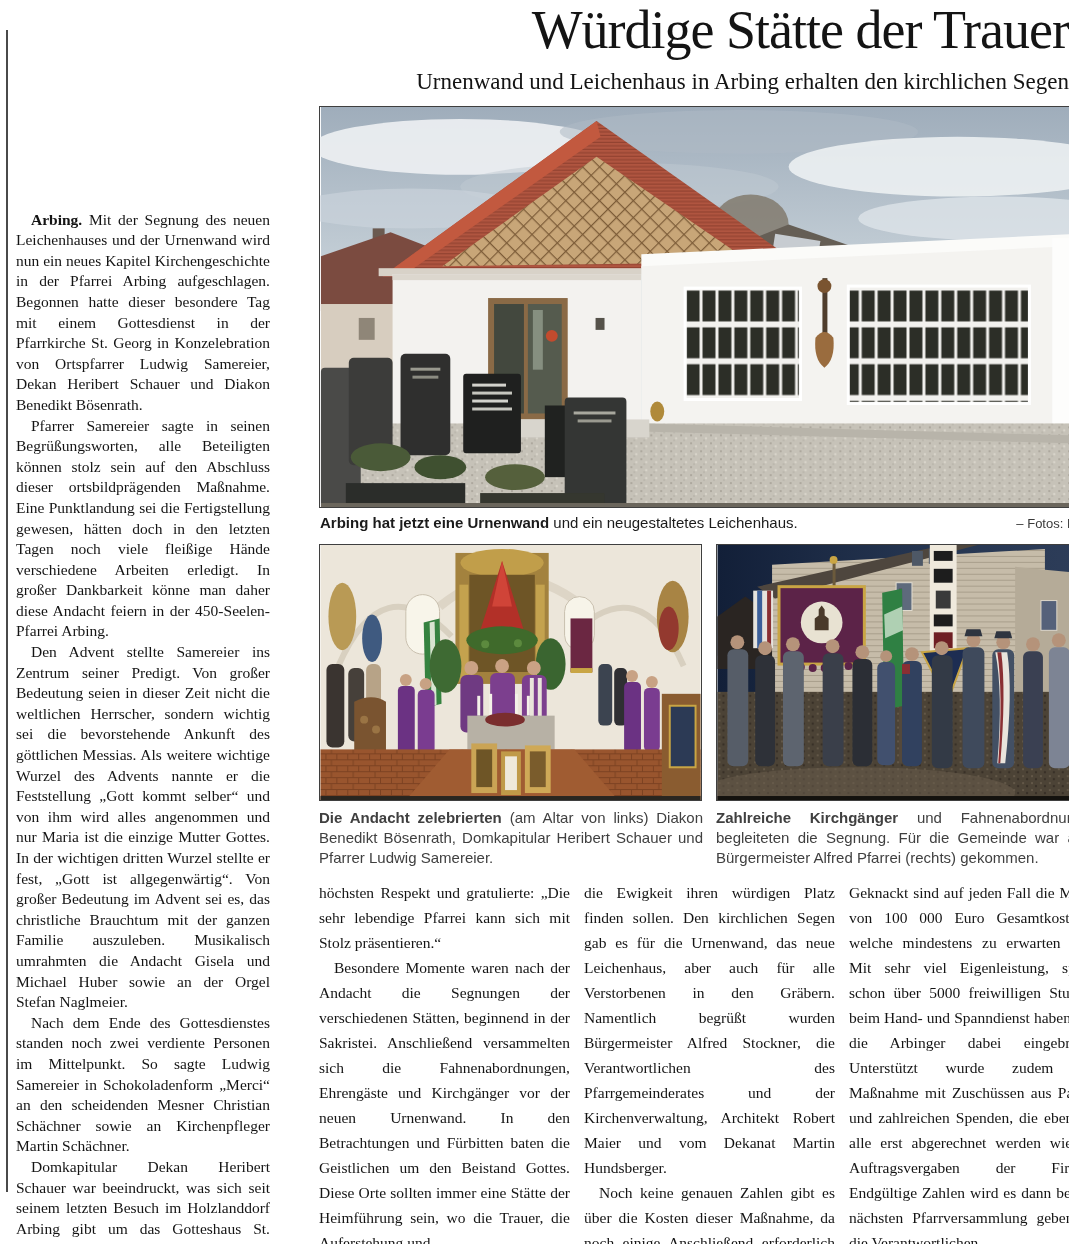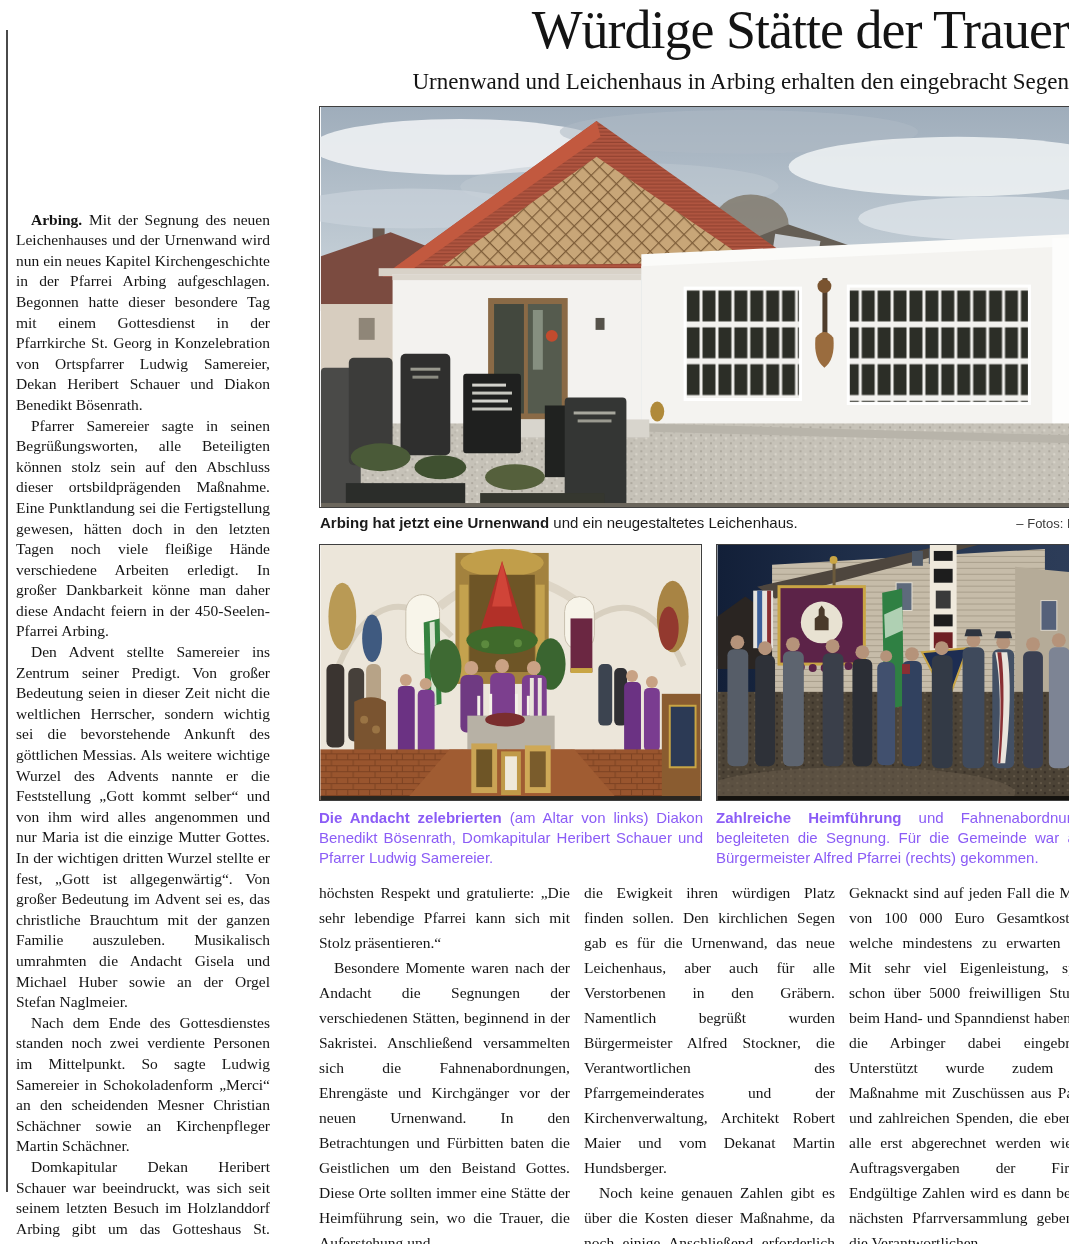--- a/index.html
+++ b/index.html
@@ -25,35 +25,35 @@
   .cap-main {
     display:flex; justify-content:space-between; align-items:baseline;
     font-family:"Liberation Sans", sans-serif; font-size:15px; padding:6px 2px 0 1px; color:#1b1b1b;
   }
   .cap-b { font-weight:700; }
   .credit { color:#3a3a3a; font-size:13px; flex:none; margin-left:20px; }
   .photo-row { display:flex; gap:13px; margin-top:13px; }
   .photo-row figure { width:385px; }
   .cap-small {
     font-family:"Liberation Sans", sans-serif; font-size:15px; line-height:20px;
-    text-align:justify; margin-top:7px; color:#8b5cf6;
+    text-align:justify; margin-top:7px; color:#404040;
   }
   .bottom-cols { display:flex; gap:14px; margin-top:12px; }
   .bcol { flex:1; text-align:justify; font-size:15.5px; line-height:25px; hyphens:auto; -webkit-hyphens:auto; }
   .sig { float:right; font-weight:700; }
 </style>
 </head>
 <body>
 
 <div class="page">
   <div class="left-rule"></div>
 
   <div class="header">
     <div class="title">Würdige Stätte der Trauer</div>
-    <div class="subtitle">Urnenwand und Leichenhaus in Arbing erhalten den eingebracht Segen</div>
+    <div class="subtitle">Urnenwand und Leichenhaus in Arbing erhalten den kirchlichen Segen</div>
   </div>
 
   <div class="body-row">
 
     <div class="col-text">
       <p class="para"><b class="cap-b">Arbing.</b><span> Mit der Segnung des neuen Leichenhauses und der Urnenwand wird nun ein neues Kapitel Kirchengeschichte in der Pfarrei Arbing aufgeschlagen. Begonnen hatte dieser besondere Tag mit einem Gottesdienst in der Pfarrkirche St. Georg in Konzelebration von Ortspfarrer Ludwig Samereier, Dekan Heribert Schauer und Diakon Benedikt Bösenrath.</span></p>
       <p class="para">Pfarrer Samereier sagte in seinen Begrüßungsworten, alle Beteiligten können stolz sein auf den Abschluss dieser ortsbildprägenden Maßnahme. Eine Punktlandung sei die Fertigstellung gewesen, hätten doch in den letzten Tagen noch viele fleißige Hände verschiedene Arbeiten erledigt. In großer Dankbarkeit könne man daher diese Andacht feiern in der 450-Seelen-Pfarrei Arbing.</p>
       <p class="para">Den Advent stellte Samereier ins Zentrum seiner Predigt. Von großer Bedeutung seien in dieser Zeit nicht die weltlichen Herrscher, sondern wichtig sei die bevorstehende Ankunft des göttlichen Messias. Als weitere wichtige Wurzel des Advents nannte er die Feststellung „Gott kommt selber“ und von ihm wird alles angenommen und nur Maria ist die einzige Mutter Gottes. In der wichtigen dritten Wurzel stellte er fest, „Gott ist allgegenwärtig“. Von großer Bedeutung im Advent sei es, das christliche Brauchtum mit der ganzen Familie auszuleben. Musikalisch umrahmten die Andacht Gisela und Michael Huber sowie an der Orgel Stefan Naglmeier.</p>
       <p class="para">Nach dem Ende des Gottesdienstes standen noch zwei verdiente Personen im Mittelpunkt. So sagte Ludwig Samereier in Schokoladenform „Merci“ an den scheidenden Mesner Christian Schächner sowie an Kirchenpfleger Martin Schächner.</p>
       <p class="para">Domkapitular Dekan Heribert Schauer war beeindruckt, was sich seit seinem letzten Besuch im Holzlanddorf Arbing gibt um das Gotteshaus St. Georg alles bewegt hat. Für das Geschaffene zollte er</p>
@@ -351,21 +351,21 @@
 
             <circle cx="318" cy="100" r="7" fill="#b5937a"></circle>
               <rect x="308" y="107" width="20" height="118" rx="6" fill="#3a4052"></rect>
             <circle cx="344" cy="96" r="7" fill="#b5937a"></circle>
               <rect x="334" y="103" width="21" height="122" rx="6" fill="#7d8494"></rect>
             <circle cx="370" cy="94" r="8" fill="#c29e83"></circle>
               <rect x="359" y="102" width="23" height="124" rx="6" fill="#8a8f9a"></rect>
             <rect x="376" y="140" width="7" height="60" fill="#3d5a3a"></rect>
             <rect y="253" width="383" height="4" fill="#14120e"></rect>
           </svg>
-          <figcaption class="cap-small"><span class="cap-b">Zahlreiche Heimführung</span><span> und Fahnenabordnungen begleiteten die Segnung. Für die Gemeinde war auch Bürgermeister Alfred Pfarrei (rechts) gekommen.</span></figcaption>
+          <figcaption class="cap-small"><span class="cap-b">Zahlreiche Kirchgänger</span><span> und Fahnenabordnungen begleiteten die Segnung. Für die Gemeinde war auch Bürgermeister Alfred Pfarrei (rechts) gekommen.</span></figcaption>
         </figure>
       </div>
 
       <div class="bottom-cols">
         <div class="bcol">
           <p class="para flush">höchsten Respekt und gratulierte: „Die sehr lebendige Pfarrei kann sich mit Stolz präsentieren.“</p>
           <p class="para">Besondere Momente waren nach der Andacht die Segnungen der verschiedenen Stätten, beginnend in der Sakristei. Anschließend versammelten sich die Fahnenabordnungen, Ehrengäste und Kirchgänger vor der neuen Urnenwand. In den Betrachtungen und Fürbitten baten die Geistlichen um den Beistand Gottes. Diese Orte sollten immer eine Stätte der Heimführung sein, wo die Trauer, die Auferstehung und</p>
         </div>
         <div class="bcol">
           <p class="para flush">die Ewigkeit ihren würdigen Platz finden sollen. Den kirchlichen Segen gab es für die Urnenwand, das neue Leichenhaus, aber auch für alle Verstorbenen in den Gräbern. Namentlich begrüßt wurden Bürgermeister Alfred Stockner, die Verantwortlichen des Pfarrgemeinderates und der Kirchenverwaltung, Architekt Robert Maier und vom Dekanat Martin Hundsberger.</p>

